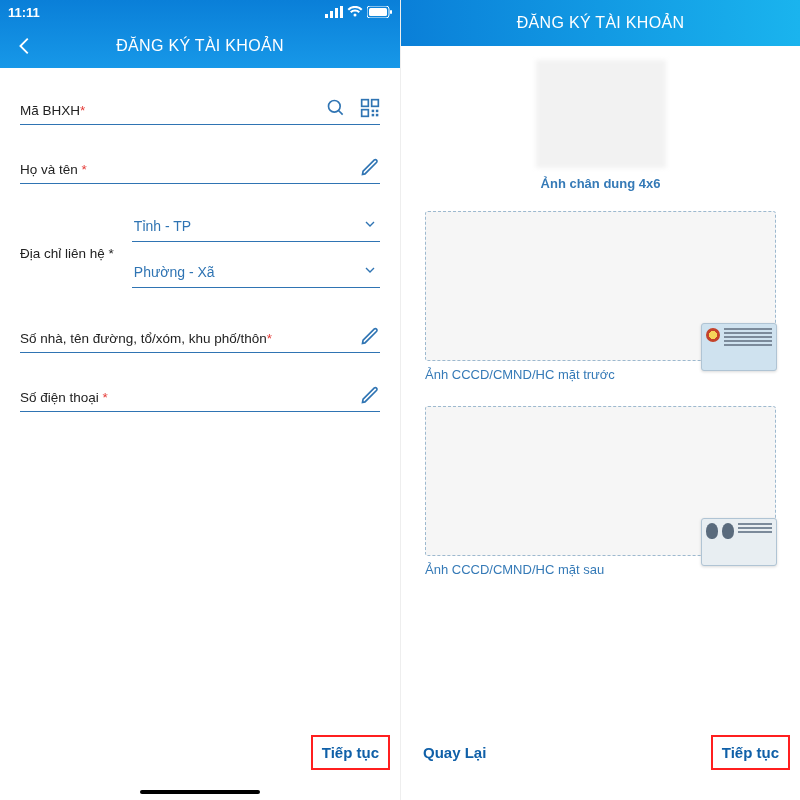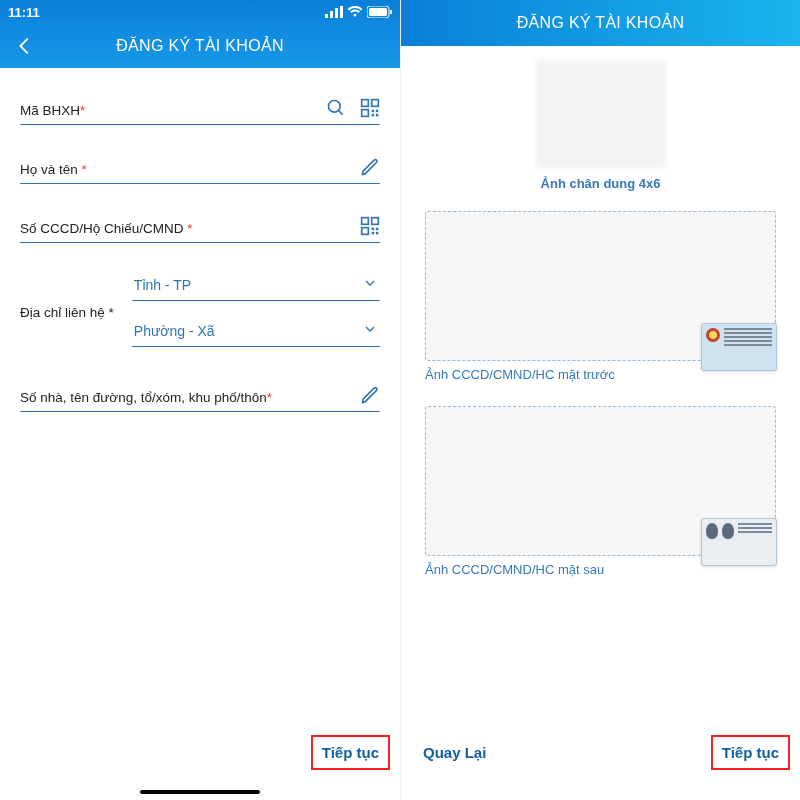--- a/index.html
+++ b/index.html
@@ -162,34 +162,20 @@
 
     <div class="field-row">
       <span class="field-label"><span>Họ và tên </span><span class="req">*</span></span>
       <span class="icon-slot">
         <svg viewBox="0 0 24 24" fill="none" stroke="#2f74b3" stroke-width="2">
             <path d="M3 21l3-.7L20 6.3a2 2 0 00-2.8-2.8L3.7 17 3 21z"></path>
           </svg>
       </span>
     </div>
 
-    <div class="field-row">
-      <span class="field-label"><span>Số CCCD/Hộ Chiếu/CMND </span><span class="req">*</span></span>
-      <span class="icon-slot">
-        <svg viewBox="0 0 24 24" fill="#2f74b3">
-            <rect x="2" y="2" width="8" height="8" fill="none" stroke="#2f74b3" stroke-width="2"></rect>
-            <rect x="14" y="2" width="8" height="8" fill="none" stroke="#2f74b3" stroke-width="2"></rect>
-            <rect x="2" y="14" width="8" height="8" fill="none" stroke="#2f74b3" stroke-width="2"></rect>
-            <rect x="14" y="14" width="3" height="3"></rect>
-            <rect x="19" y="14" width="3" height="3"></rect>
-            <rect x="14" y="19" width="3" height="3"></rect>
-            <rect x="19" y="19" width="3" height="3"></rect>
-          </svg>
-      </span>
-    </div>
 
     <div class="addr-group">
       <span class="addr-label"><span>Địa chỉ liên hệ </span><span class="req">*</span></span>
       <div class="selects">
         <div class="sel">
           <span>Tỉnh - TP</span>
           <span class="chev"><svg viewBox="0 0 24 24" fill="none" stroke="#2f74b3" stroke-width="2">
                 <polyline points="6 9 12 15 18 9"></polyline>
               </svg></span>
         </div>
@@ -206,20 +192,28 @@
 
     <div class="field-row">
       <span class="field-label"><span>Số nhà, tên đường, tổ/xóm, khu phố/thôn</span><span class="req">*</span></span>
       <span class="icon-slot">
         <svg viewBox="0 0 24 24" fill="none" stroke="#2f74b3" stroke-width="2">
             <path d="M3 21l3-.7L20 6.3a2 2 0 00-2.8-2.8L3.7 17 3 21z"></path>
           </svg>
       </span>
     </div>
 
+    <div class="field-row">
+      <span class="field-label"><span>Số điện thoại </span><span class="req">*</span></span>
+      <span class="icon-slot">
+        <svg viewBox="0 0 24 24" fill="none" stroke="#2f74b3" stroke-width="2">
+            <path d="M3 21l3-.7L20 6.3a2 2 0 00-2.8-2.8L3.7 17 3 21z"></path>
+          </svg>
+      </span>
+    </div>
   </div>
 
   <div class="footer-right">
     <span class="primary-link">Tiếp tục</span>
   </div>
   <div class="home-indicator"></div>
 </div>
 
 <div class="screen">
   <div class="header2">

